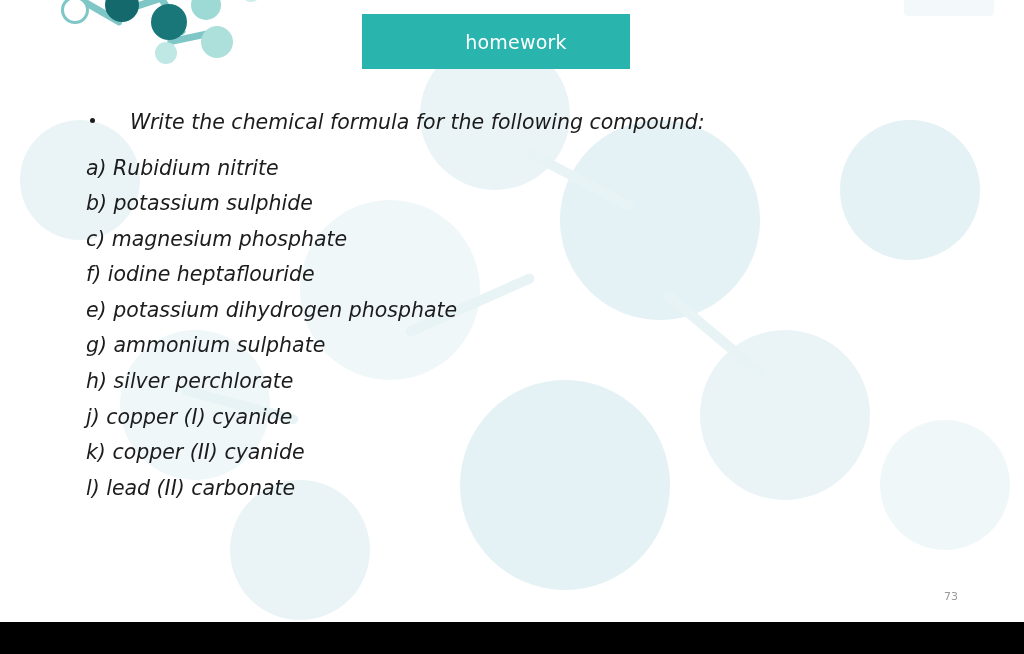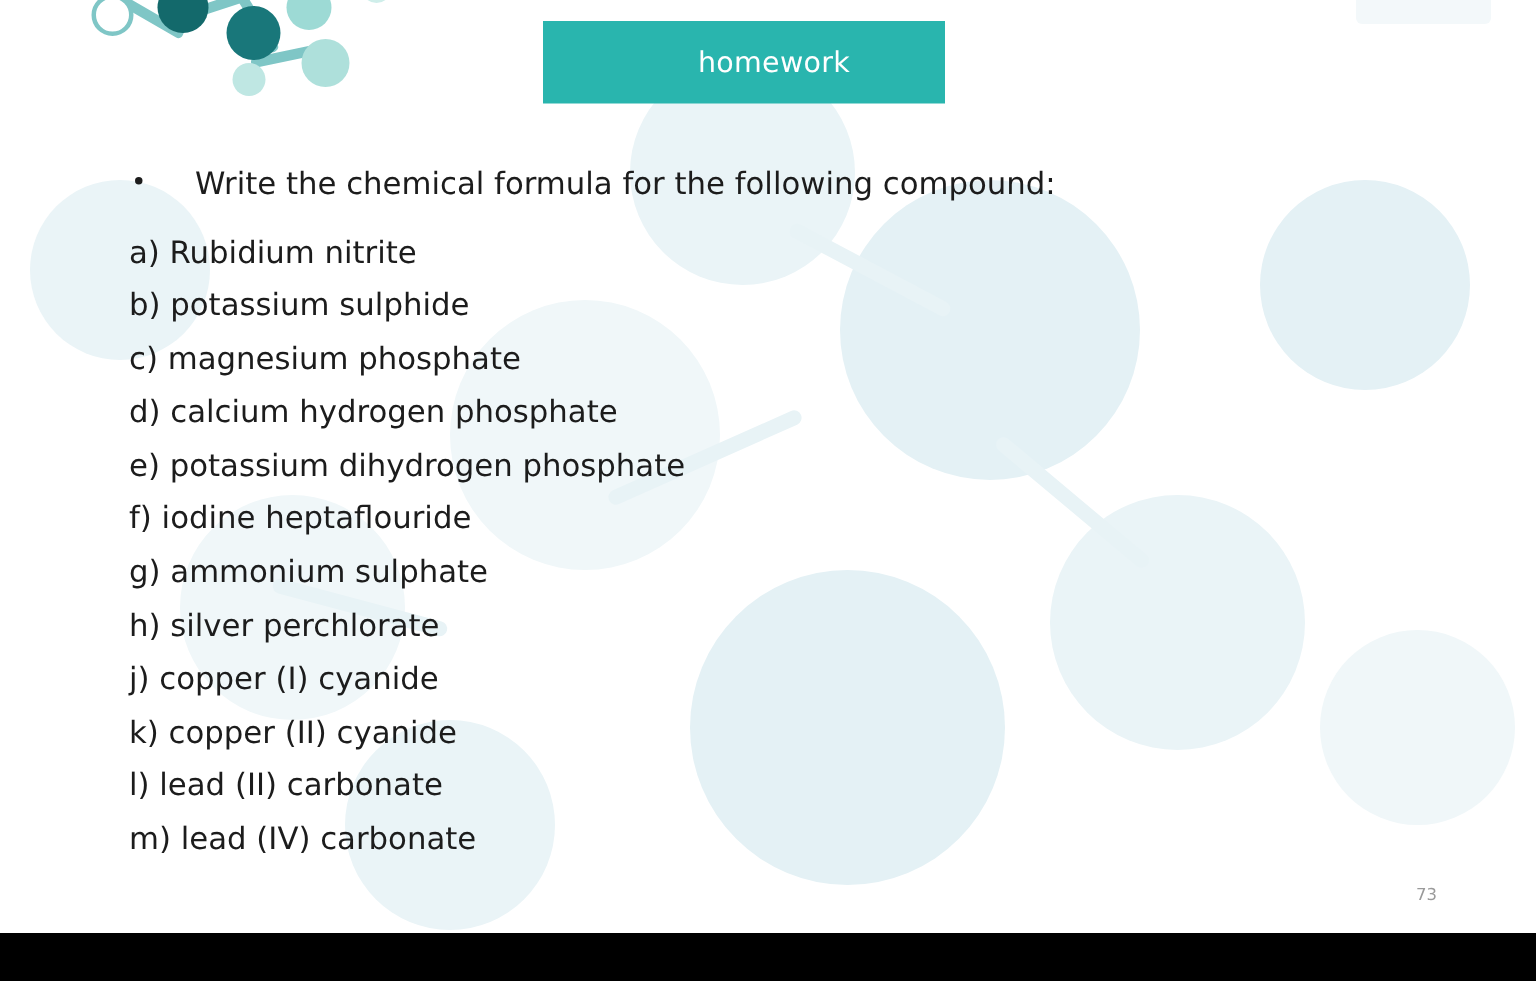--- a/index.html
+++ b/index.html
@@ -89,20 +89,21 @@
     font-family: "DejaVu Sans", sans-serif;
     margin-left: 40px;
   }
 
   
   .content {
     position: absolute;
     left: 86px;
     top: 112px;
     width: 860px;
+    font-style: italic;
   }
   .prompt {
     position: relative;
     font-size: 20.5px;
     color: #1c1c1c;
     line-height: 1.0;
     margin-bottom: 18px;
     padding-left: 44px;
   }
   .prompt .bullet {
@@ -185,27 +186,25 @@
   </div>
 
   <div class="content">
     <div class="prompt">
       <span class="bullet"></span>
       <span>Write the chemical formula for the following compound:</span>
     </div>
     <div class="item">a) Rubidium nitrite</div>
     <div class="item">b) potassium sulphide</div>
     <div class="item">c) magnesium phosphate</div>
-    <div class="item">d) calcium hydrogen phosphate</div>
+    <div class="item">f) iodine heptaflouride</div>
     <div class="item">e) potassium dihydrogen phosphate</div>
-    <div class="item">f) iodine heptaflouride</div>
     <div class="item">g) ammonium sulphate</div>
     <div class="item">h) silver perchlorate</div>
     <div class="item">j) copper (I) cyanide</div>
     <div class="item">k) copper (II) cyanide</div>
     <div class="item">l) lead (II) carbonate</div>
-    <div class="item">m) lead (IV) carbonate</div>
   </div>
 
   <div class="page-number">73</div>
 </div>
 
 <div class="bottom-bar"></div>
 
 </body></html>

